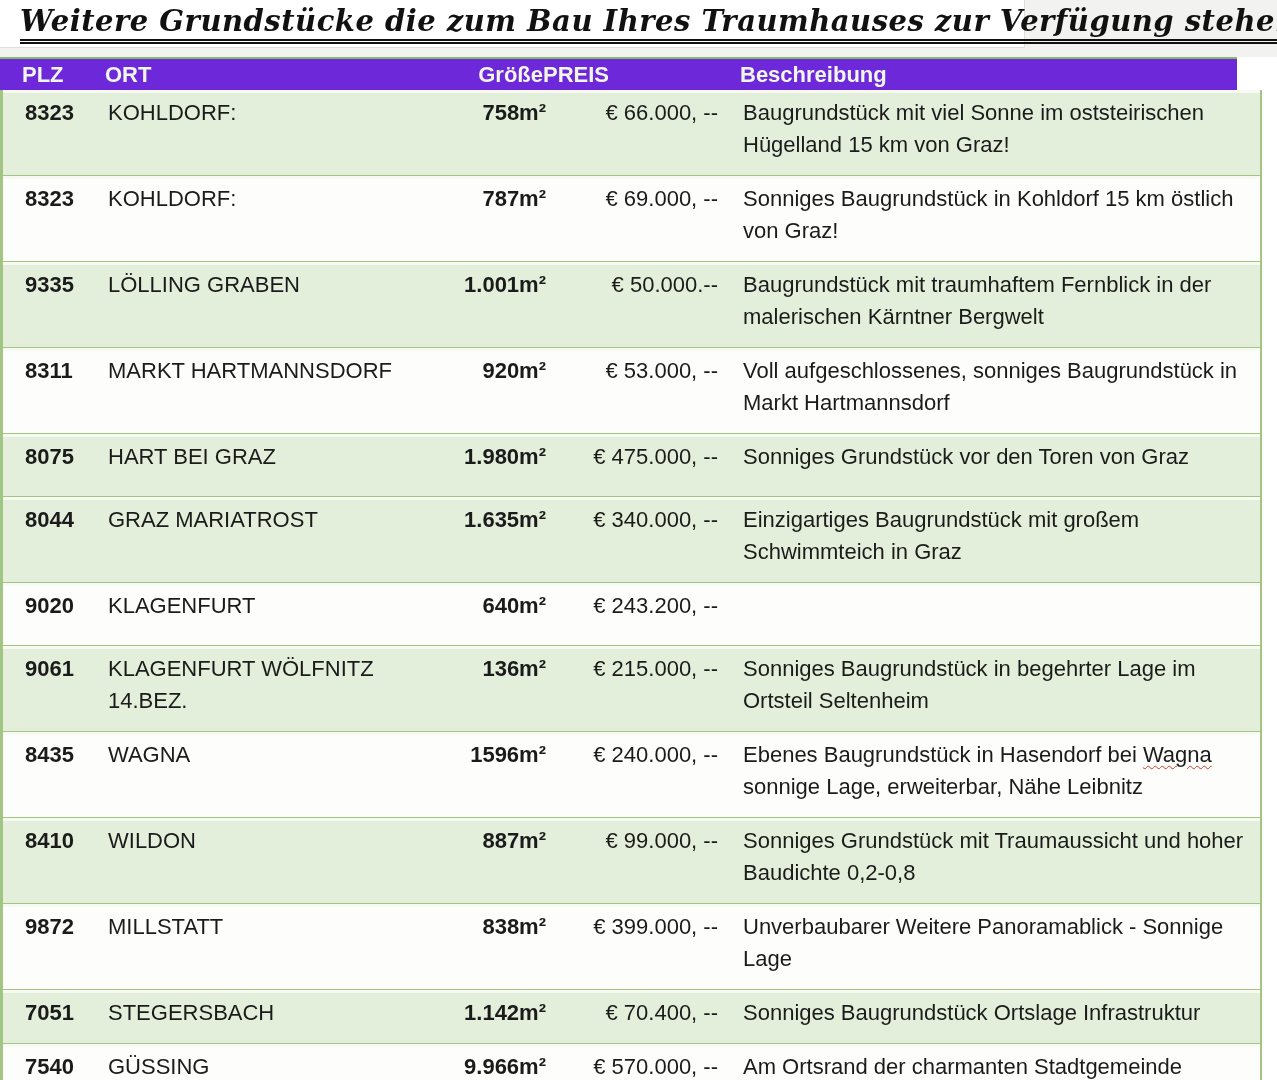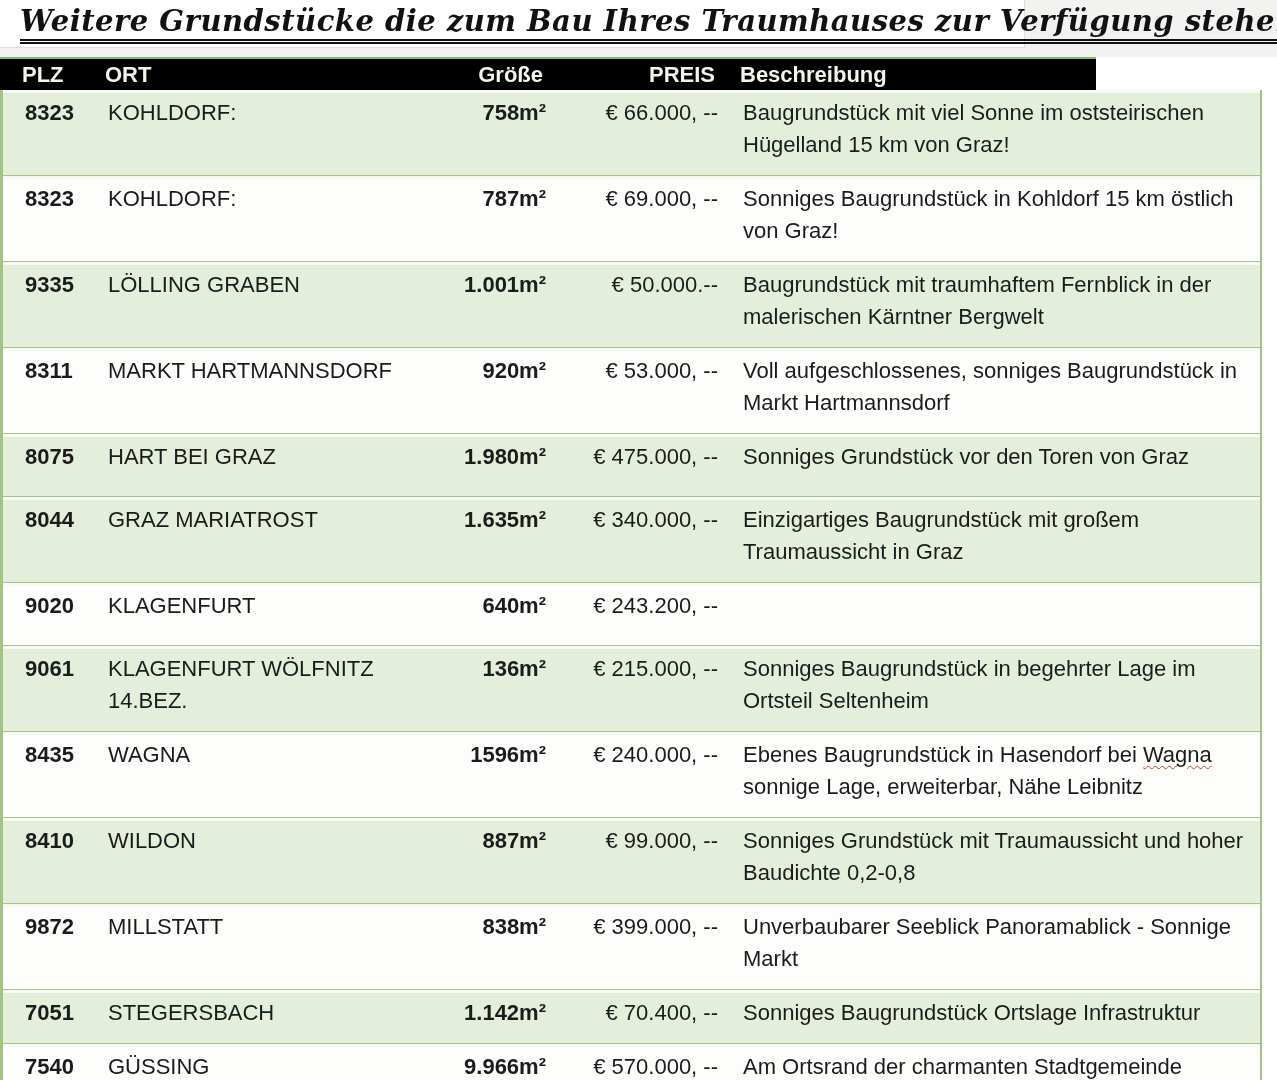--- a/index.html
+++ b/index.html
@@ -43,33 +43,33 @@
   }
 
   
   .grid {
     display: grid;
     grid-template-columns: 85px 330px 128px 172px 1fr;
   }
 
   
   .header-row {
-    width: 1096px;
+    width: 1237px;
     height: 33px;
-    background: #000000;
+    background: #6d28d9;
     border-top: 2px solid #85ba69;
     align-items: center;
     color: #f1f6ea;
     font-weight: bold;
     font-size: 22px;
   }
   .header-row .h-plz  { padding-left: 22px; }
   .header-row .h-ort  { padding-left: 20px; }
   .header-row .h-size { text-align: right; }
-  .header-row .h-price{ text-align: right; }
+  .header-row .h-price{ text-align: left; }
   .header-row .h-desc { padding-left: 25px; }
 
   
   .table-wrap {
     width: 1262px;
     background: #f7faf2;
     border-left: 3px solid #a2c583;
     border-right: 2px solid #a2c583;
     padding-top: 3px;
   }
@@ -152,21 +152,21 @@
         <div class="cell ort">HART BEI GRAZ</div>
         <div class="cell size">1.980m²</div>
         <div class="cell price">€ 475.000, --</div>
         <div class="cell desc">Sonniges Grundstück vor den Toren von Graz</div>
       </div>
       <div class="row grid green">
         <div class="cell plz">8044</div>
         <div class="cell ort">GRAZ MARIATROST</div>
         <div class="cell size">1.635m²</div>
         <div class="cell price">€ 340.000, --</div>
-        <div class="cell desc">Einzigartiges Baugrundstück mit großem Traumaussicht in Graz</div>
+        <div class="cell desc">Einzigartiges Baugrundstück mit großem Schwimmteich in Graz</div>
       </div>
       <div class="row grid white">
         <div class="cell plz">9020</div>
         <div class="cell ort">KLAGENFURT</div>
         <div class="cell size">640m²</div>
         <div class="cell price">€ 243.200, --</div>
       </div>
       <div class="row grid green">
         <div class="cell plz">9061</div>
         <div class="cell ort">KLAGENFURT WÖLFNITZ 14.BEZ.</div>
@@ -186,21 +186,21 @@
         <div class="cell ort">WILDON</div>
         <div class="cell size">887m²</div>
         <div class="cell price">€ 99.000, --</div>
         <div class="cell desc">Sonniges Grundstück mit Traumaussicht und hoher Baudichte 0,2-0,8</div>
       </div>
       <div class="row grid white">
         <div class="cell plz">9872</div>
         <div class="cell ort">MILLSTATT</div>
         <div class="cell size">838m²</div>
         <div class="cell price">€ 399.000, --</div>
-        <div class="cell desc">Unverbaubarer Seeblick Panoramablick - Sonnige Markt</div>
+        <div class="cell desc">Unverbaubarer Weitere Panoramablick - Sonnige Lage</div>
       </div>
       <div class="row grid green compact">
         <div class="cell plz">7051</div>
         <div class="cell ort">STEGERSBACH</div>
         <div class="cell size">1.142m²</div>
         <div class="cell price">€ 70.400, --</div>
         <div class="cell desc">Sonniges Baugrundstück Ortslage Infrastruktur</div>
       </div>
       <div class="row grid white">
         <div class="cell plz">7540</div>

